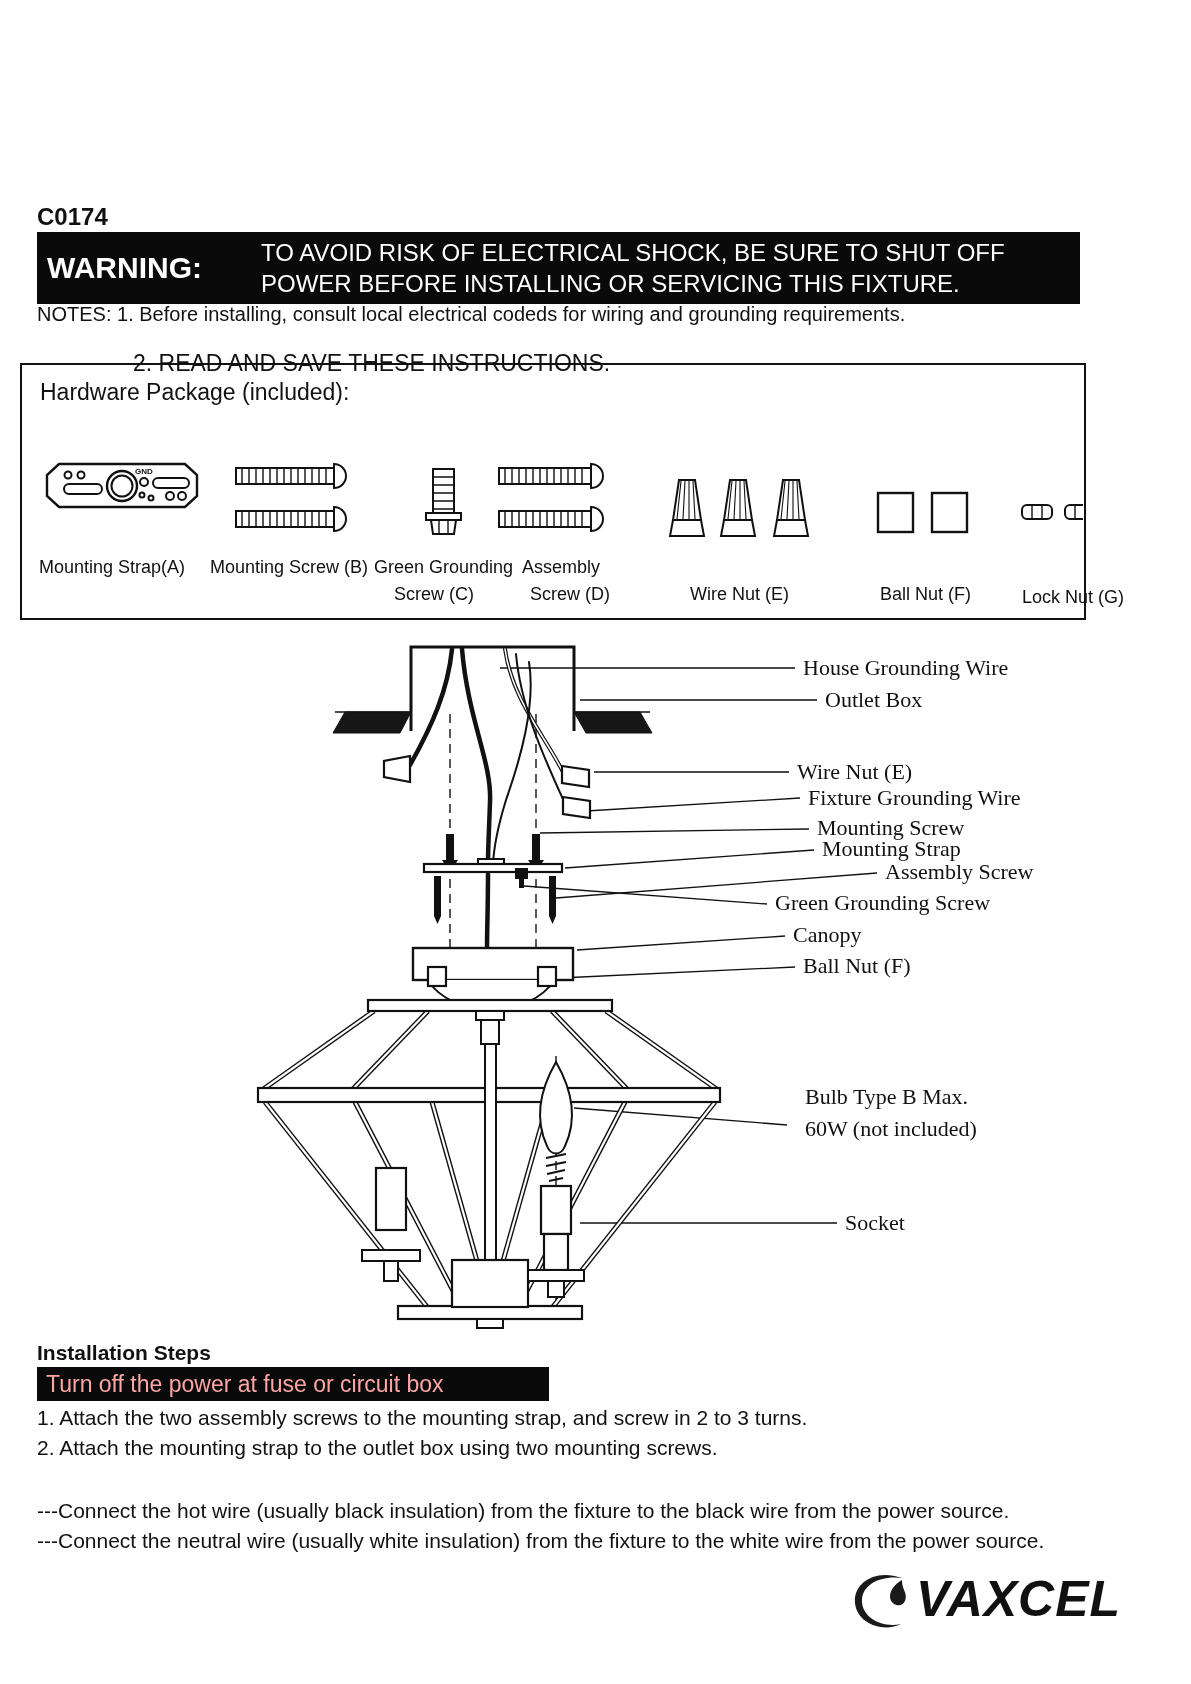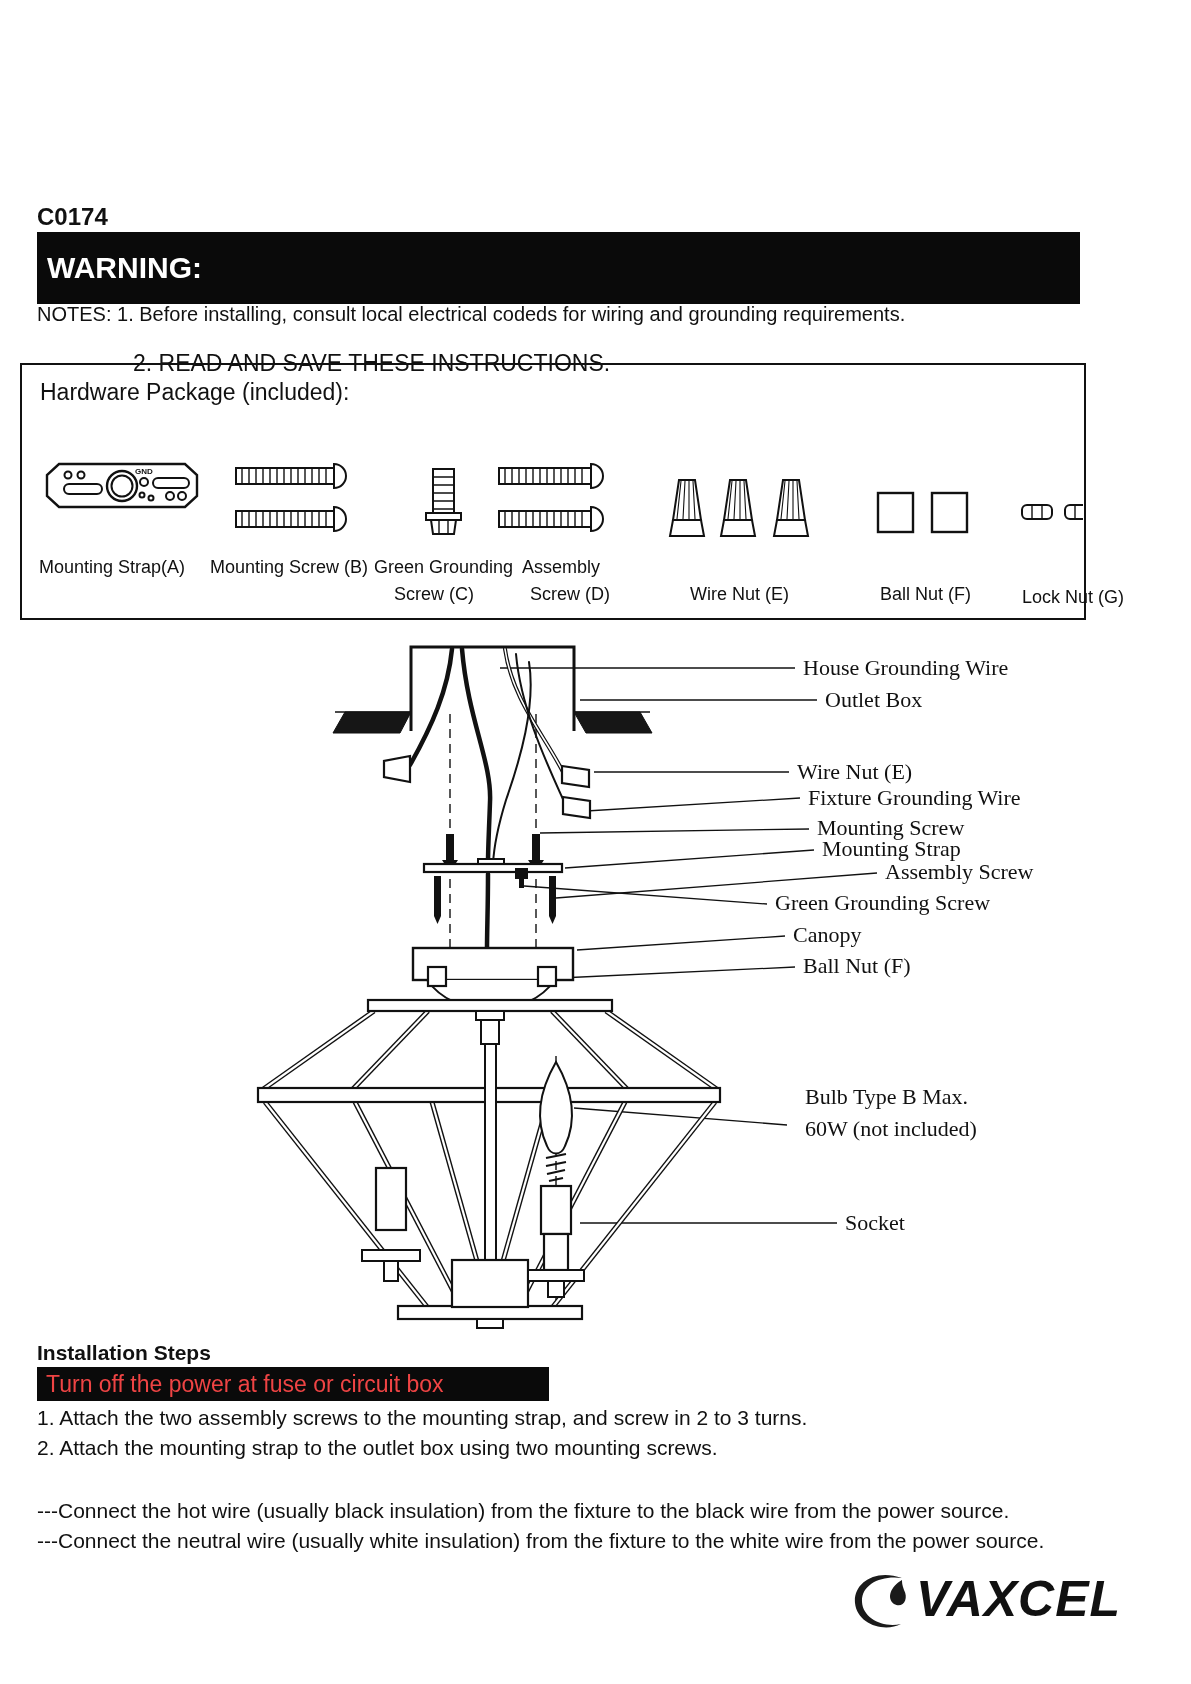--- a/index.html
+++ b/index.html
@@ -22,37 +22,41 @@
   #notes1{top:303px;left:37px;font-size:20px;}
   #notes2{top:329px;left:133px;font-size:23px;margin-top:21px;}
   
   #hwbox{top:363px;left:20px;width:1066px;height:257px;border:2.5px solid #111;box-sizing:border-box;}
   #hwheading{top:14px;left:18px;font-size:23px;}
   .hwlabel{position:absolute;font-size:18px;white-space:nowrap;}
   
   .dlabel{position:absolute;font-family:"Liberation Serif",serif;font-size:22px;white-space:nowrap;}
   
   #stepshead{top:1341px;left:37px;font-size:21px;font-weight:bold;text-align:center;}
-  #stepbar{top:1367px;left:37px;width:512px;height:34px;background:#0a0a0a;color:#ef4444;
+  #stepbar{top:1367px;left:37px;width:512px;height:34px;background:#0a0a0a;color:#fca5a5;
            font-size:23px;line-height:34px;padding-left:9px;box-sizing:border-box;}
   .step{position:absolute;left:37px;font-size:21px;white-space:nowrap;}
   
   #brand{top:1570px;left:916px;font-size:50px;font-weight:bold;letter-spacing:1px;
          font-family:"Liberation Sans",sans-serif;font-style:italic;}
   svg{display:block;}
 </style>
 </head>
 <body>
 
 <div id="page">
 
   <div class="abs" id="model">C0174</div>
 
   <div class="abs" id="warnbox">
     <div id="warnlabel">WARNING:</div>
+    <div id="warntext">
+      <div>TO AVOID RISK OF ELECTRICAL SHOCK, BE SURE TO SHUT OFF</div>
+      <div>POWER BEFORE INSTALLING OR SERVICING THIS FIXTURE.</div>
+    </div>
   </div>
 
   <div class="abs" id="notes1">NOTES: 1. Before installing, consult local electrical codeds for wiring and grounding requirements.</div>
   <div class="abs" id="notes2">2. READ AND SAVE THESE INSTRUCTIONS.</div>
 
   <div class="abs" id="hwbox">
     <div class="abs" id="hwheading">Hardware Package (included):</div>
 
     <svg class="abs" style="left:0;top:0" width="1061" height="252" viewBox="0 0 1061 252">
       <g stroke="#111" fill="none" stroke-width="2">

